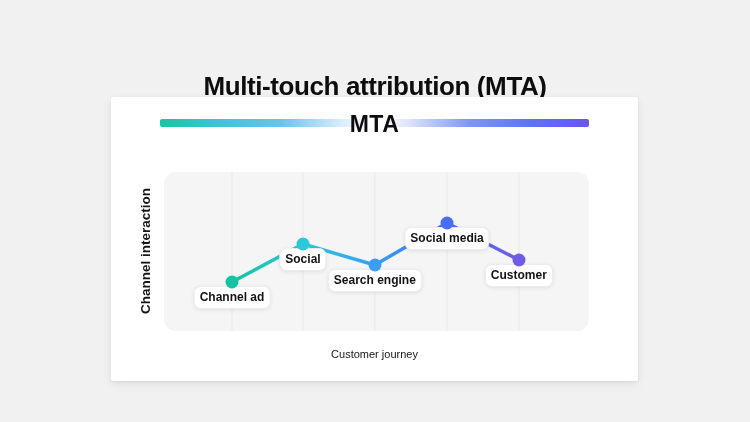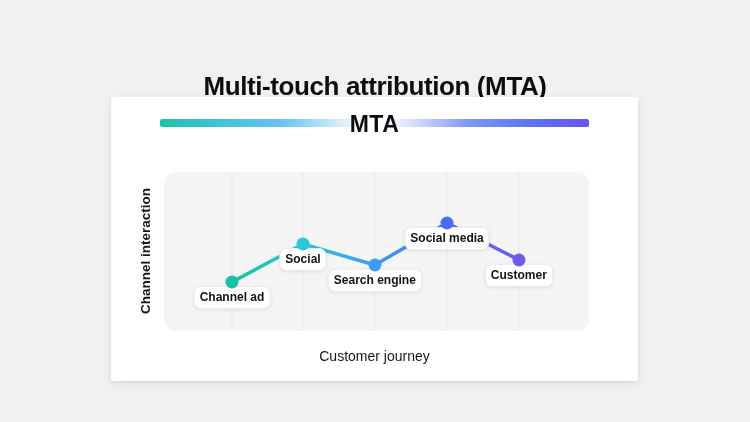--- a/index.html
+++ b/index.html
@@ -66,21 +66,21 @@
     transform: translate(-50%, -50%) rotate(-90deg);
     white-space: nowrap;
     font-size: 13.5px;
     font-weight: 600;
     color: #161616;
   }
   .xlabel {
     position: absolute;
     left: 0; right: 0; top: 251px;
     text-align: center;
-    font-size: 14px;
+    font-size: 11px;
     font-weight: 500;
     color: #161616;
   }
 
   .plot {
     position: absolute;
     left: 53px; top: 75px;
     width: 425px; height: 159px;
     background: #f5f5f6;
     border-radius: 12px;

